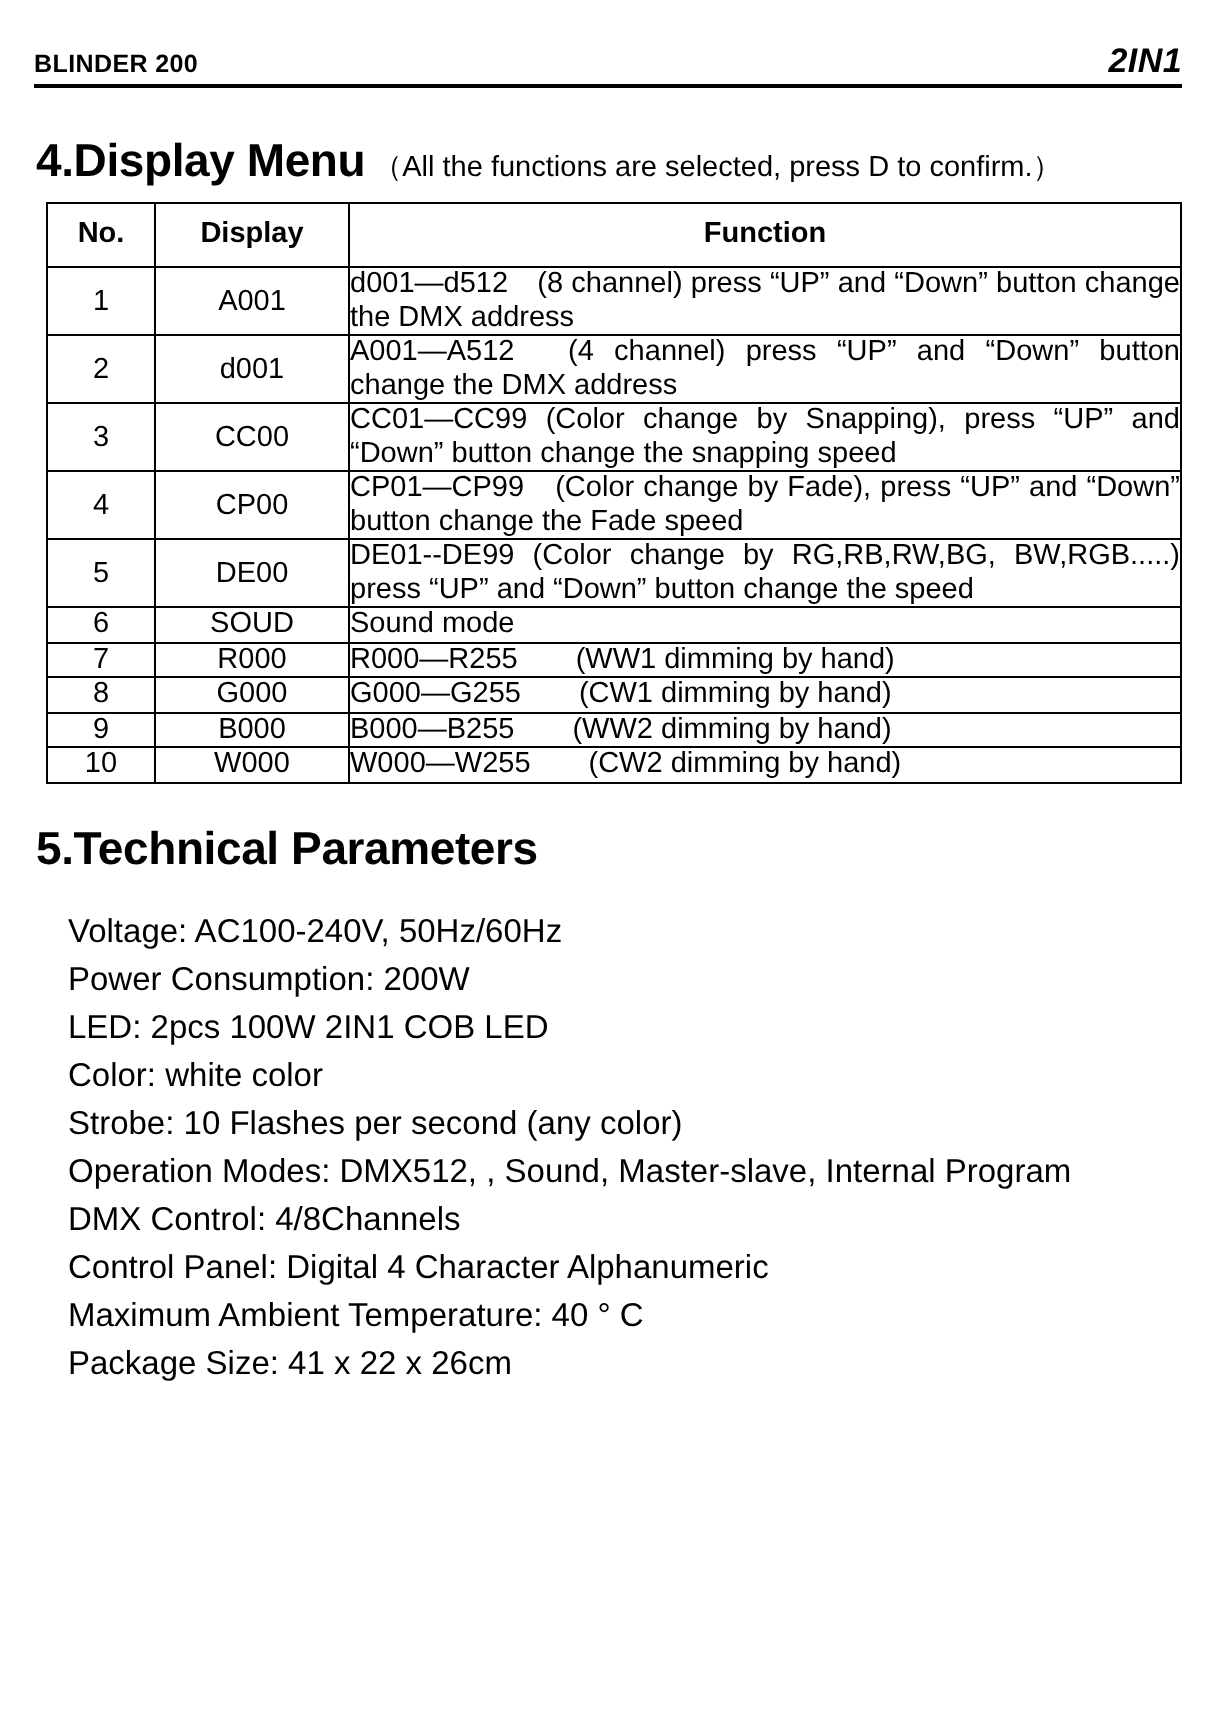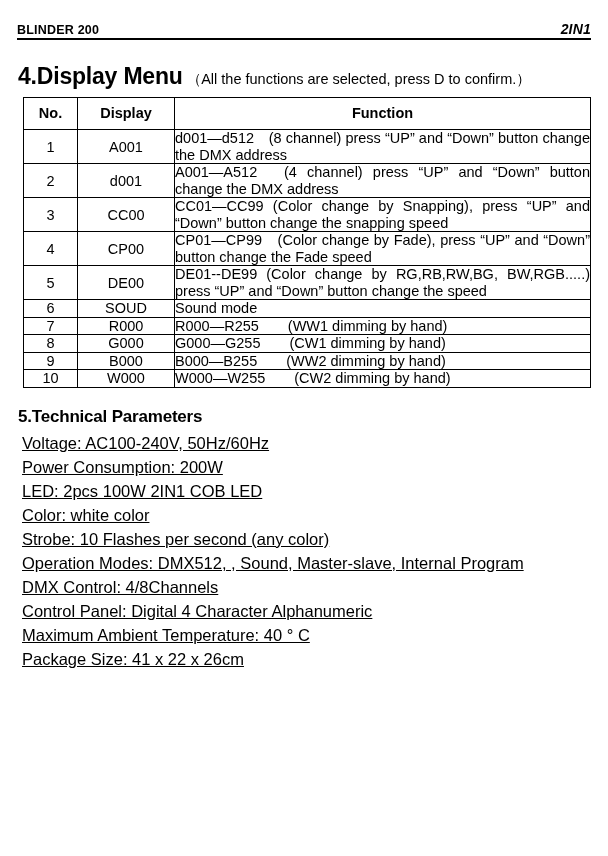--- a/index.html
+++ b/index.html
@@ -33,21 +33,21 @@
     border-bottom: 2.2px solid #000;
     padding-bottom: 1px;
     margin-bottom: 0;
   }
   .header-left {
     font-size: 12.5px;
     font-weight: bold;
     letter-spacing: 0.2px;
   }
   .header-right {
-    font-size: 14px;
+    font-size: 17px;
     font-weight: bold;
     font-style: italic;
     letter-spacing: 0.2px;
   }
 
   
   .section-heading-row {
     display: flex;
     align-items: baseline;
     margin-top: 23px;
@@ -106,32 +106,31 @@
     padding: 1px 4px 2px 5px;
     line-height: 1.14;
     hyphens: none;
   }
   td.cell-func.nowrap-cell {
     text-align: left;
   }
 
   
   .tech-heading {
-    font-size: 17px;
+    font-size: 23px;
     font-weight: bold;
     letter-spacing: -0.2px;
     margin-top: 19px;
     margin-bottom: 2px;
     padding-left: 1px;
   }
   .tech-list {
     list-style: none;
-    margin: 4px;
+    margin: 16px;
     padding: 0 0 0 1px;
-    text-decoration: underline;
   }
   .tech-list li {
     font-size: 16.5px;
     line-height: 1.455;
     white-space: nowrap;
   }
 </style>
 </head>
 <body>
 

